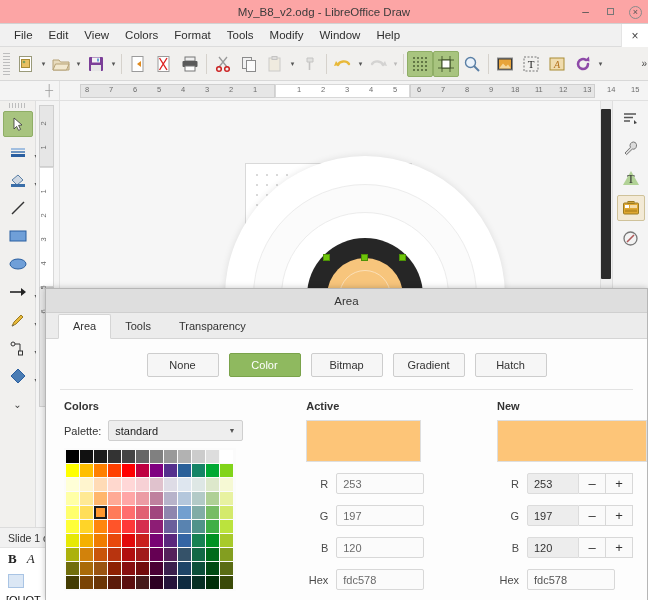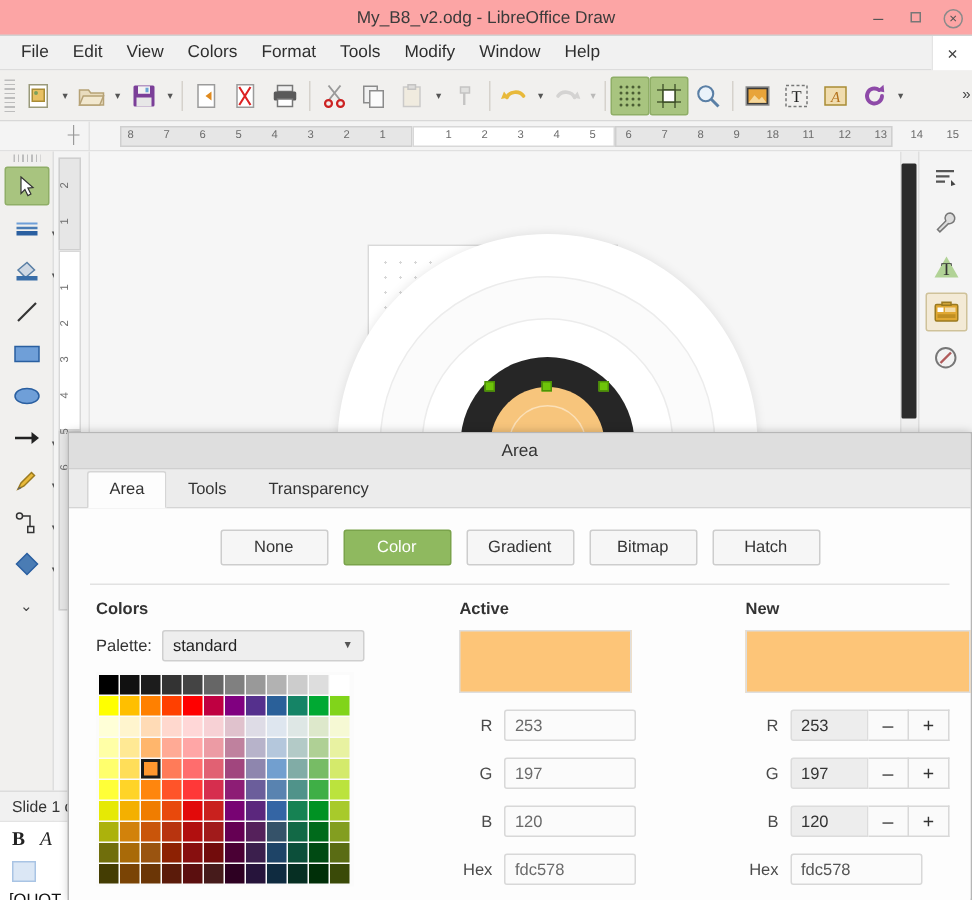--- a/index.html
+++ b/index.html
@@ -546,22 +546,22 @@
     <span class="dlg-tab active">Area</span>
     <span class="dlg-tab">Tools</span>
     <span class="dlg-tab">Transparency</span>
   </div>
 
   <div class="dlg-body">
 
     <div class="filltype-row">
       <span class="ft-btn">None</span>
       <span class="ft-btn active">Color</span>
+      <span class="ft-btn">Bitmap</span>
       <span class="ft-btn">Gradient</span>
-      <span class="ft-btn">Bitmap</span>
       <span class="ft-btn">Hatch</span>
     </div>
     <div class="hr"></div>
 
     <div class="cols">
 
       <div class="col-colors">
         <div class="col-h">Colors</div>
         <div class="palette-row">
           <span class="palette-label">Palette:</span>

